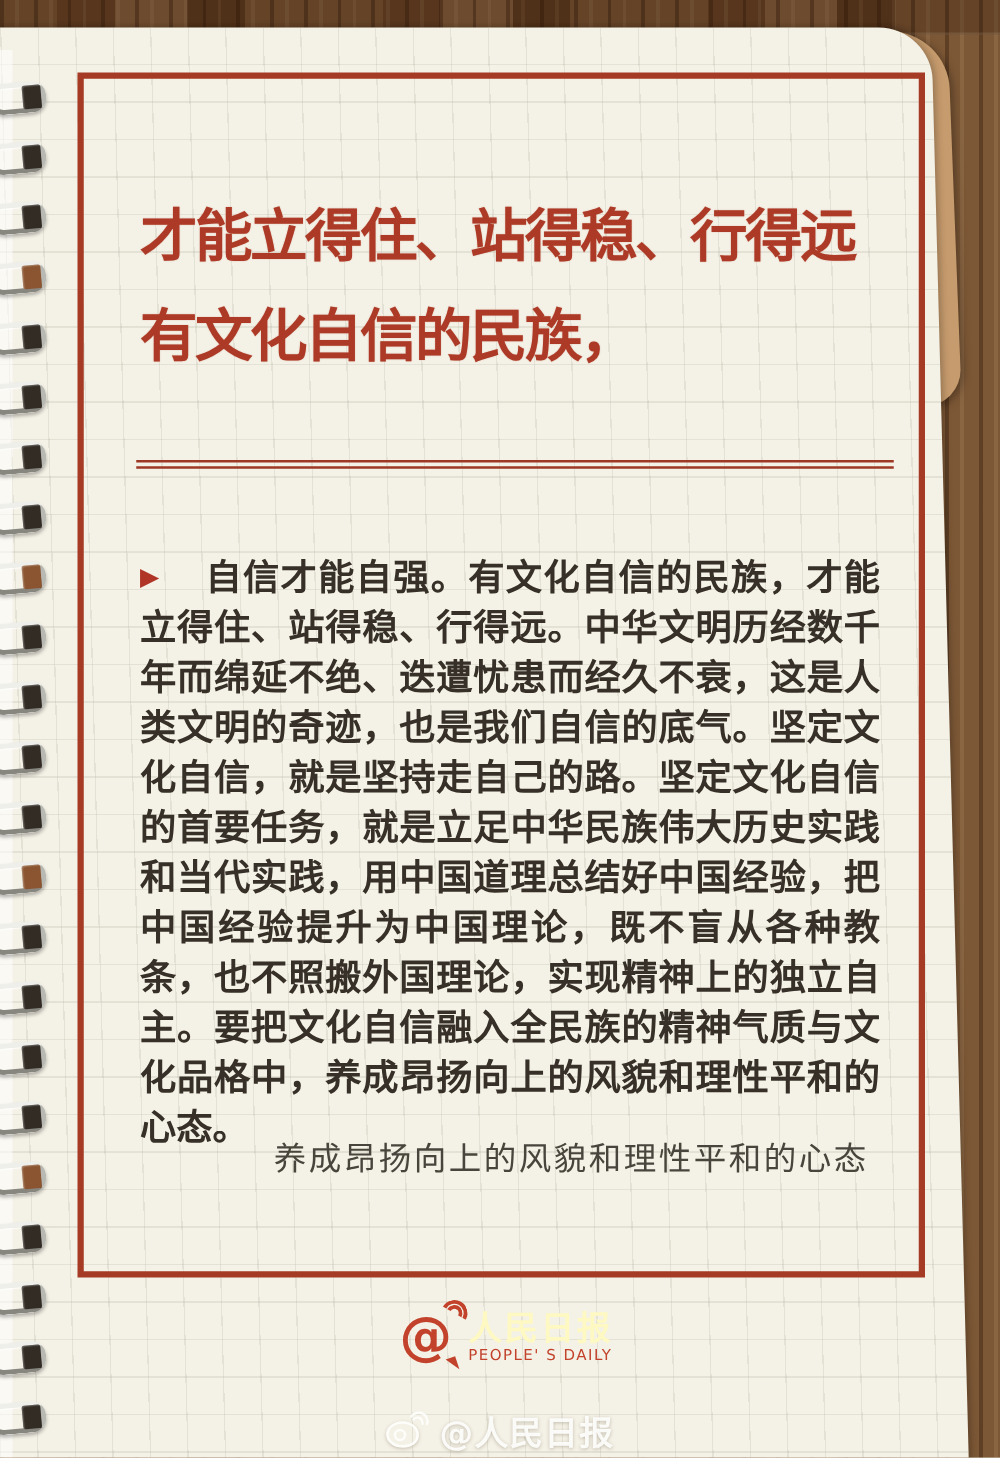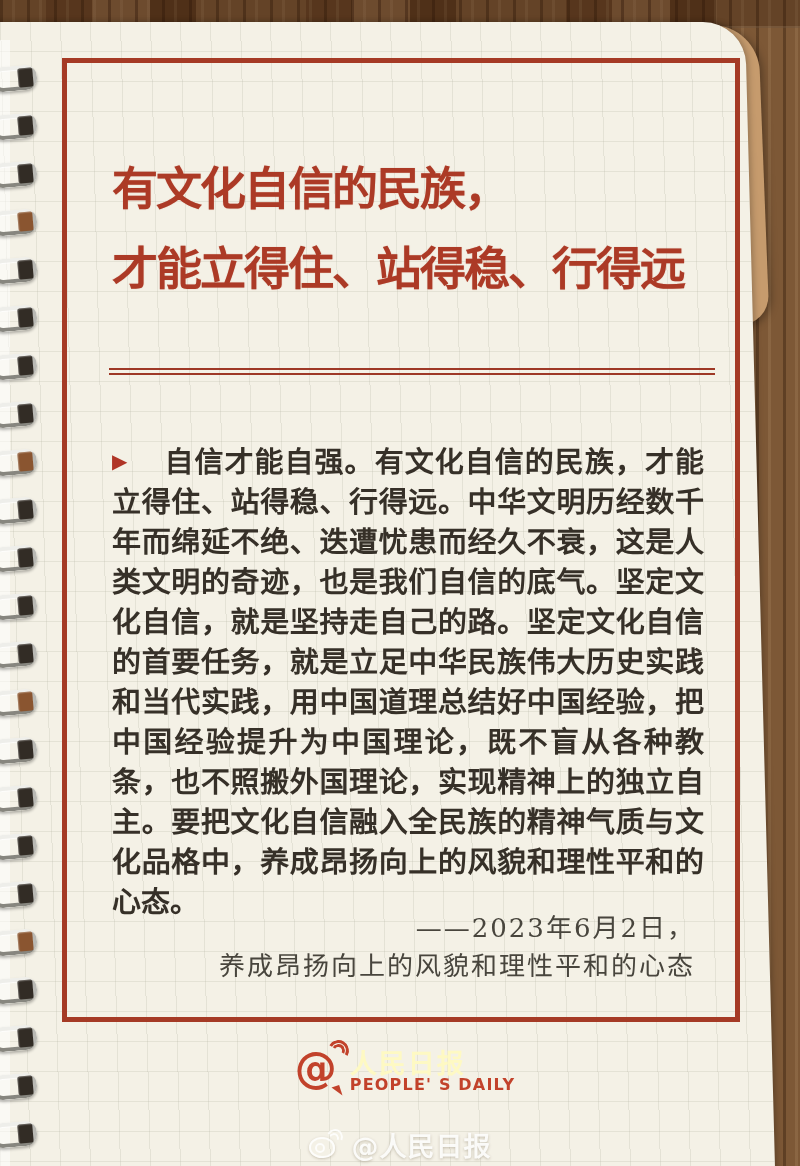--- a/index.html
+++ b/index.html
@@ -76,21 +76,21 @@
   .wave{position:absolute;border:3px solid #c2422b;border-radius:50%;
     border-bottom-color:transparent;border-left-color:transparent;
     transform:rotate(-15deg);}
   .wave.w1{width:7px;height:7px;right:-2px;top:-2px;}
   .wave.w2{width:15px;height:15px;right:-6px;top:-6px;}
   .at-tail{position:absolute;right:2px;bottom:-3px;width:0;height:0;
     border-left:8px solid transparent;border-top:11px solid #c2422b;
     transform:rotate(-18deg);}
   .logo-cn{font-size:27px;font-weight:800;color:#fef9c3;letter-spacing:2px;
     line-height:28px;}
-  .logo-en{font-size:16px;font-weight:700;color:#c2422b;letter-spacing:1.2px;
+  .logo-en{font-size:12px;font-weight:400;color:#c2422b;letter-spacing:1.2px;
     line-height:13px;}
 
   
   .watermark{position:absolute;left:0;top:1122px;width:800px;height:44px;
     display:flex;justify-content:center;align-items:center;gap:9px;opacity:.85;}
   .wm-icon{position:relative;width:34px;height:30px;}
   .wm-eye{position:absolute;left:0;bottom:1px;width:22px;height:17px;
     border:2.5px solid rgba(255,255,255,.95);border-radius:50% 50% 45% 50%;
     box-shadow:0 1px 3px rgba(130,118,95,.45);}
   .wm-pupil{position:absolute;left:6px;bottom:6px;width:6px;height:6px;
@@ -207,30 +207,29 @@
         <span class="coil-clip"></span>
       </div>
       <div class="coil" style="top: 1122px;">
         <span class="coil-wire"></span>
         <span class="coil-clip"></span>
       </div>
     </div>
 
   <div class="frame">
     <div class="title">
+      <div>才能立得住、站得稳、行得远</div>
       <div>有文化自信的民族，</div>
-      <div>才能立得住、站得稳、行得远</div>
     </div>
 
     <div class="divider"></div>
 
     <p class="quote"><span class="tri">▶</span><span>自信才能自强。有文化自信的民族，才能立得住、站得稳、行得远。中华文明历经数千年而绵延不绝、迭遭忧患而经久不衰，这是人类文明的奇迹，也是我们自信的底气。坚定文化自信，就是坚持走自己的路。坚定文化自信的首要任务，就是立足中华民族伟大历史实践和当代实践，用中国道理总结好中国经验，把中国经验提升为中国理论，既不盲从各种教条，也不照搬外国理论，实现精神上的独立自主。要把文化自信融入全民族的精神气质与文化品格中，养成昂扬向上的风貌和理性平和的心态。</span></p>
 
     <div class="attrib">
-      <div>——2023年6月2日，</div>
       <div>养成昂扬向上的风貌和理性平和的心态</div>
     </div>
   </div>
 
   <div class="logo">
     <div class="at-wrap">
       <span class="at">@</span>
       <span class="wave w1"></span>
       <span class="wave w2"></span>
       <span class="at-tail"></span>

